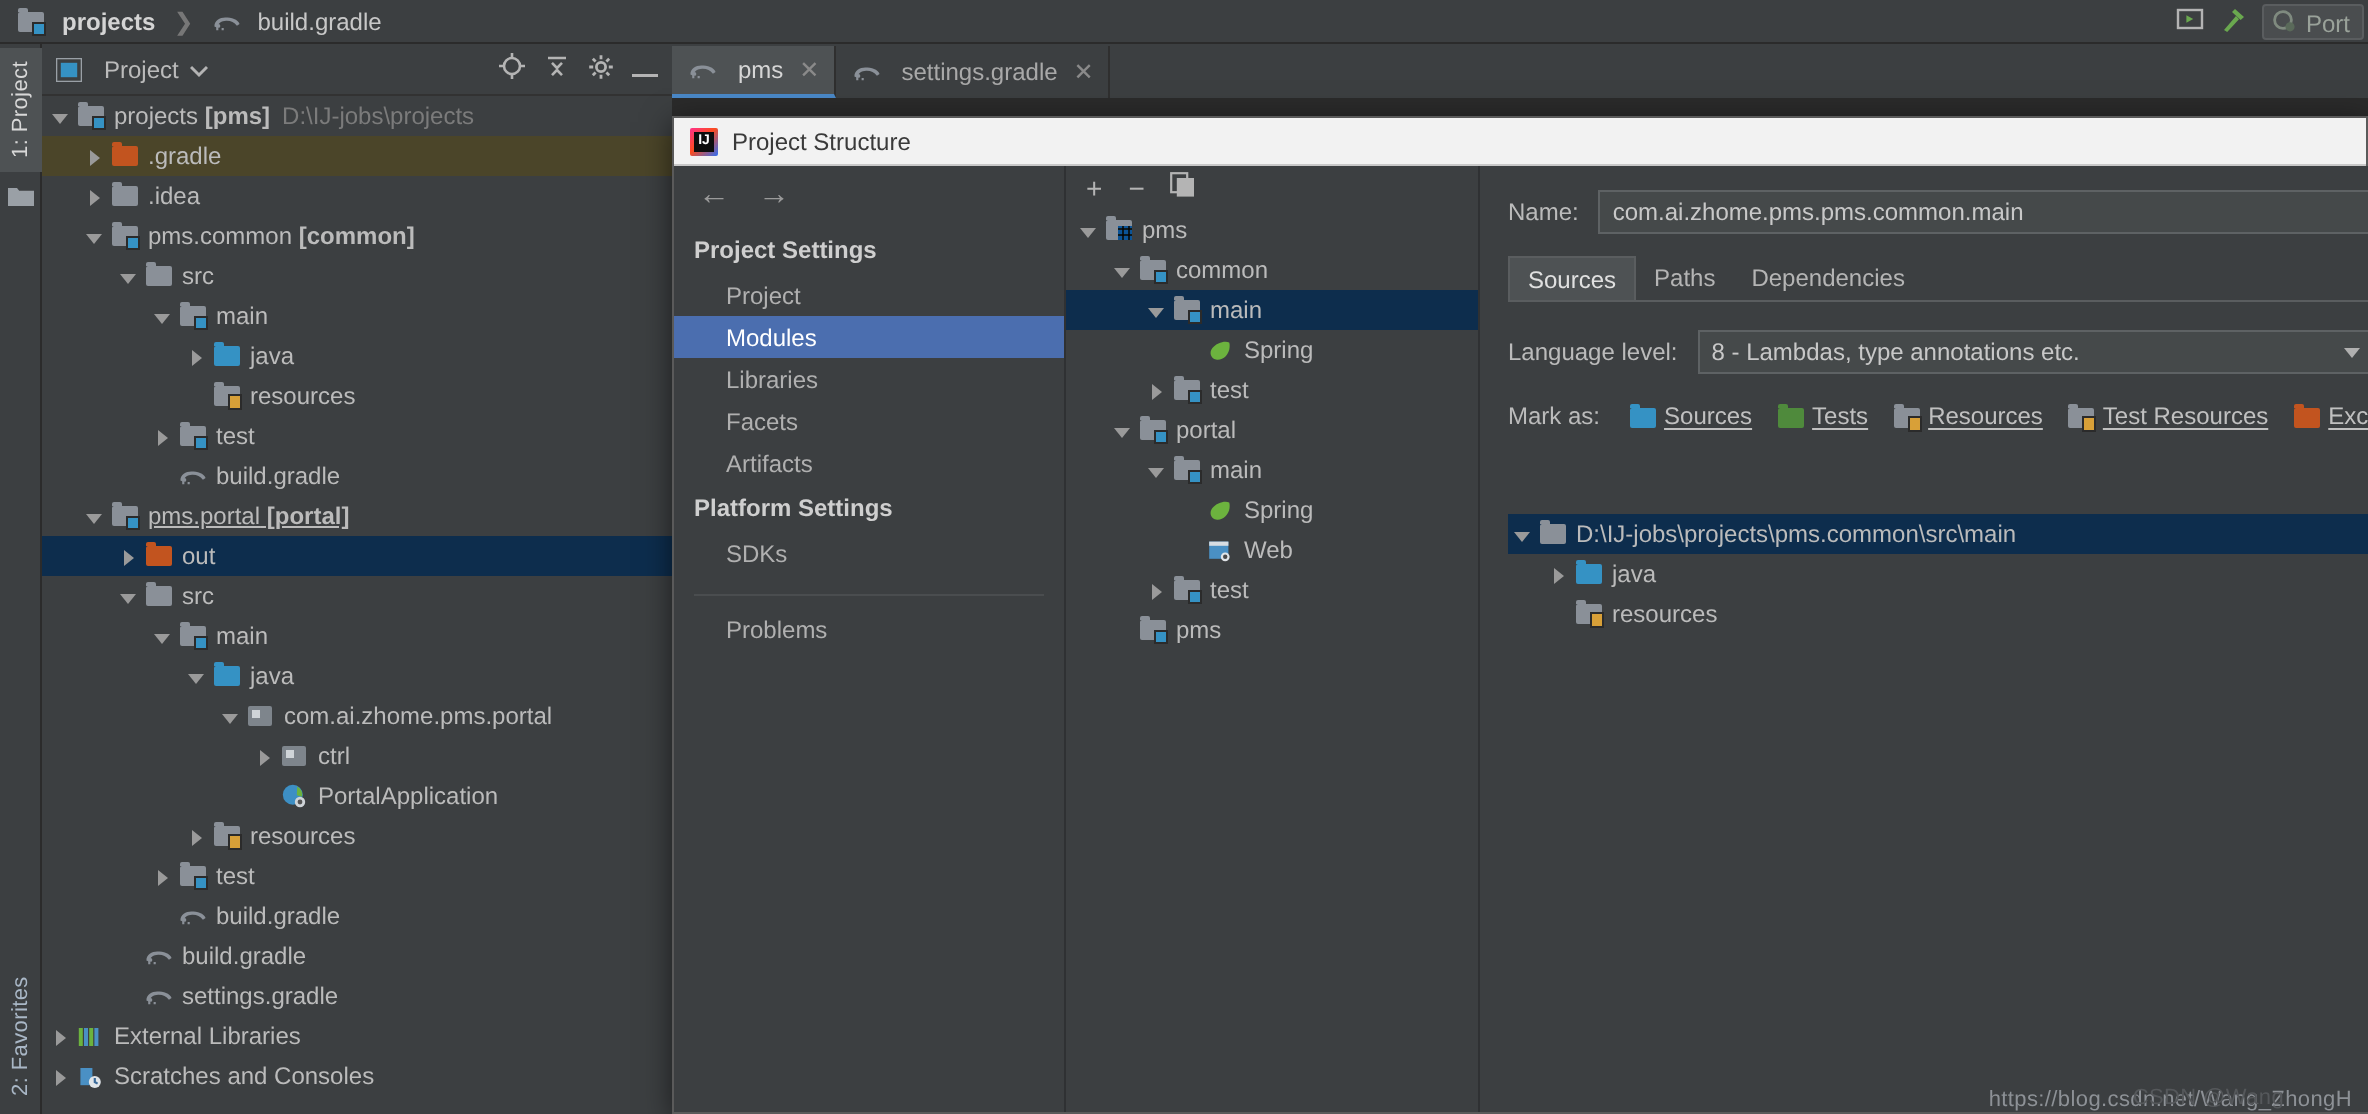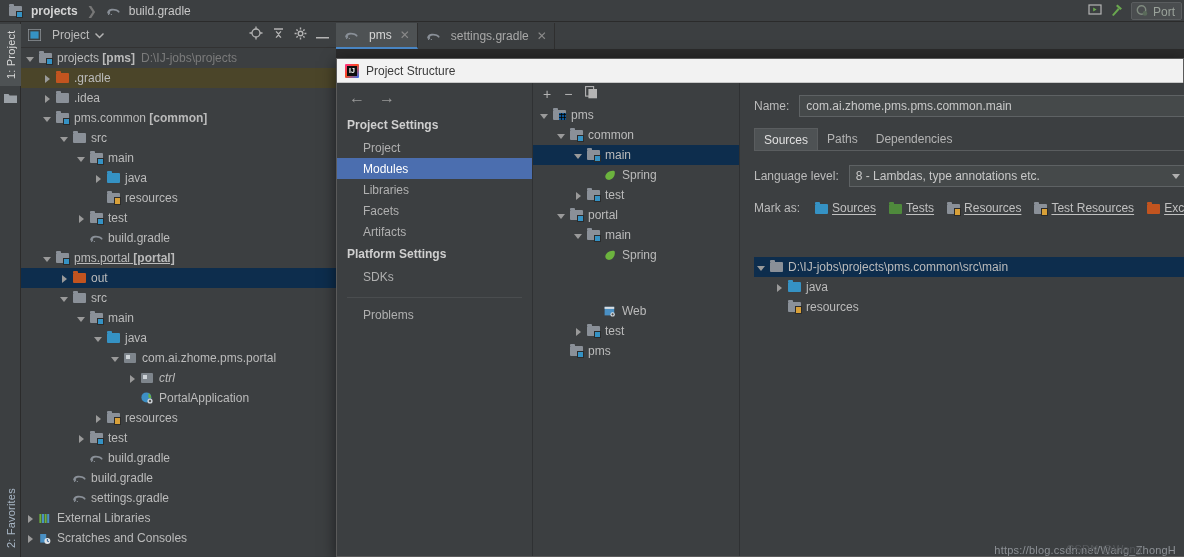--- a/index.html
+++ b/index.html
@@ -442,21 +442,21 @@
           </span>
           <span class="lbl">java</span>
         </div>
         <div class="row" style="padding-left: 89px;">
           <span class="arrow d"></span>
           <span class="ico">
             <i class="f-pkg"></i>
           </span>
           <span class="lbl">com.ai.zhome.pms.portal</span>
         </div>
-        <div class="row" style="padding-left: 106px; font-style: italic;">
+        <div class="row" style="padding-left: 106px;">
           <span class="arrow r"></span>
           <span class="ico">
             <i class="f-pkg"></i>
           </span>
           <span class="lbl">ctrl</span>
         </div>
         <div class="row" style="padding-left: 106px;">
           <span class="arrow"></span>
           <span class="ico">
             <svg class="spr-app" viewBox="0 0 12 12">
@@ -662,21 +662,21 @@
             </div>
             <div class="mrow" style="padding-left: 57px;">
               <span class="arrow"></span>
               <span class="ico">
                 <svg class="spring-ico" viewBox="0 0 12 11">
                   <path d="M10.6 1.2 C8.4 0.2 4.2 1.4 2.2 4 C0.4 6.3 1.4 9.2 4 9.8 C7.2 10.5 10.6 7.4 10.8 3.6 C10.9 2.6 10.8 1.8 10.6 1.2 Z" fill="#6cb33e"></path>
                 </svg>
               </span>
               <span class="lbl">Spring</span>
             </div>
-            <div class="mrow" style="padding-left: 57px; margin-top: 36px;">
+            <div class="mrow" style="padding-left: 57px;">
               <span class="arrow"></span>
               <span class="ico">
                 <svg class="web-ico" viewBox="0 0 12 11">
                   <rect x="0.6" y="0.8" width="9.6" height="8.6" fill="#4a90c4"></rect>
                   <rect x="0.6" y="0.8" width="9.6" height="2.1" fill="#d8dde2"></rect>
                   <circle cx="8.6" cy="8.4" r="2.2" fill="#e0e4e8"></circle>
                   <circle cx="8.6" cy="8.4" r="1.1" fill="#4a4a4a"></circle>
                 </svg>
               </span>
               <span class="lbl">Web</span>

